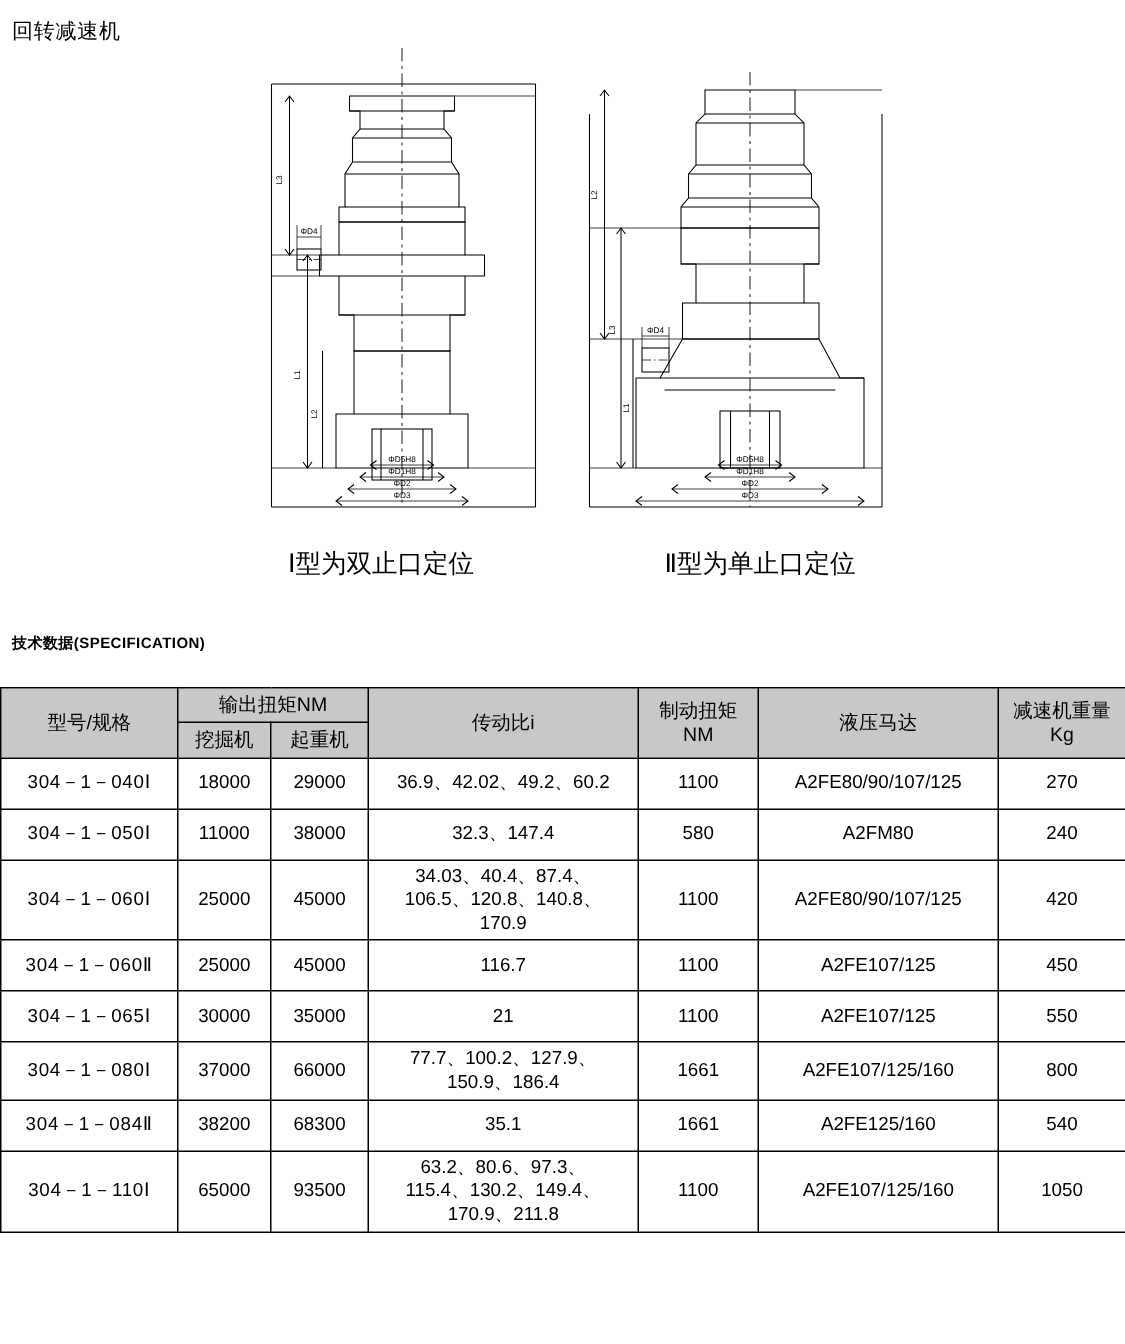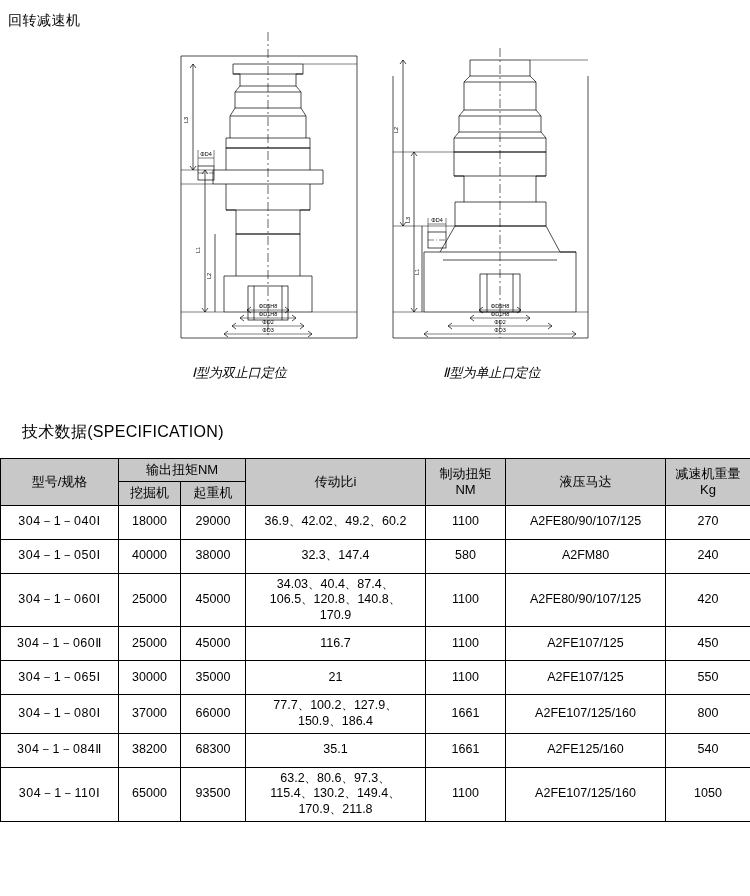--- a/index.html
+++ b/index.html
@@ -24,33 +24,32 @@
 
   
   .drawing-area {
     position: absolute;
     left: 0; top: 20px;
     width: 750px; height: 350px;
   }
   .drawing-svg { display: block; }
   .caption {
     position: absolute;
-    font-size: 13px;
+    font-size: 17px;
     white-space: nowrap;
-    font-style: italic;
   }
   .caption-left { left: 192px; top: 344px; }
   .caption-right { left: 420px; top: 344px; margin-left: 23px; }
 
   
   .spec-heading {
     position: absolute;
-    left: 22px; top: 422px;
-    font-size: 16px;
-    font-weight: normal;
+    left: 8px; top: 422px;
+    font-size: 10px;
+    font-weight: bold;
     letter-spacing: 0.3px;
   }
 
   
   .table-wrap {
     position: absolute;
     left: 0; top: 458px;
     width: 750px;
   }
   table.spec {
@@ -293,21 +292,21 @@
           <td class="model">304－1－040Ⅰ</td>
           <td>18000</td>
           <td>29000</td>
           <td class="multi">36.9、42.02、49.2、60.2</td>
           <td>1100</td>
           <td>A2FE80/90/107/125</td>
           <td>270</td>
         </tr>
         <tr>
           <td class="model">304－1－050Ⅰ</td>
-          <td>40000</td>
+          <td>11000</td>
           <td>38000</td>
           <td class="multi">32.3、147.4</td>
           <td>580</td>
           <td>A2FM80</td>
           <td>240</td>
         </tr>
         <tr>
           <td class="model">304－1－060Ⅰ</td>
           <td>25000</td>
           <td>45000</td>

